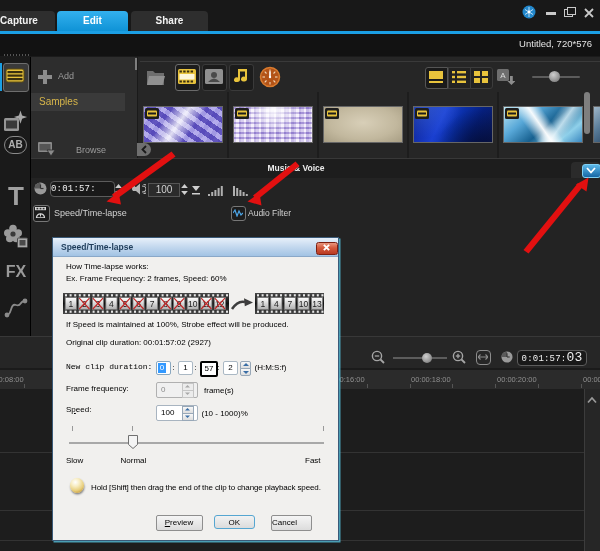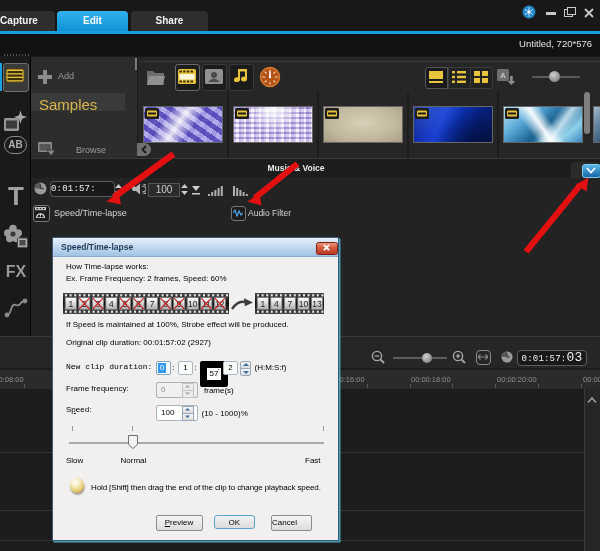--- a/index.html
+++ b/index.html
@@ -77,21 +77,21 @@
   <circle cx="3" cy="18" r="2.4" fill="#8a8a8a"></circle>
   <circle cx="21" cy="4" r="2.4" fill="#8a8a8a"></circle>
 </svg>
 
 <div class="abs" style="left:31px;top:57px;width:106px;height:101px;background:#2d2d2d;"></div>
 <svg class="abs" style="left:38px;top:70px;" width="14" height="14" viewBox="0 0 14 14">
   <path d="M5,0 h4 v5 h5 v4 h-5 v5 h-4 v-5 h-5 v-4 h5 z" fill="#8c8c8c"></path>
 </svg>
 <div class="abs" style="left:58px;top:71px;color:#9c9c9c;font-size:9px;">Add</div>
 <div class="abs" style="left:31px;top:93px;width:94px;height:18px;background:#3a3a3a;"></div>
-<div class="abs" style="left:39px;top:96px;color:#d8b64a;font-size:15px;">Samples</div>
+<div class="abs" style="left:39px;top:96px;color:#d8b64a;font-size:10px;">Samples</div>
 <svg class="abs" style="left:38px;top:142px;" width="19" height="15" viewBox="0 0 19 15">
   <rect x="0" y="0" width="14" height="10" rx="1" fill="#8a8a8a"></rect>
   <rect x="1.5" y="2" width="11" height="6.5" fill="#555"></rect>
   <path d="M9,8 h8 l-4,6 z" fill="#8a8a8a" stroke="#2d2d2d" stroke-width="0.8"></path>
 </svg>
 <div class="abs" style="left:60px;top:145px;color:#9c9c9c;font-size:9px;padding-left:16px;">Browse</div>
 <div class="abs" style="left:135px;top:58px;width:2px;height:12px;background:#7e7e7e;"></div>
 
 <div class="abs" style="left:137px;top:57px;width:463px;height:101px;background:#262626;"></div>
 <div class="abs" style="left:137px;top:57px;width:1px;height:101px;background:#1a1a1a;"></div>
@@ -540,21 +540,21 @@
   <div class="abs" style="left:13px;top:82px;white-space:nowrap;">If Speed is maintained at 100%, Strobe effect will be produced.</div>
   <div class="abs" style="left:13px;top:100px;white-space:nowrap;">Original clip duration: 00:01:57:02 (2927)</div>
 
   <div class="abs" style="left:13px;top:124px;white-space:nowrap;font-family:Liberation Mono, monospace;">New clip duration:</div>
   <div class="abs" style="left:103px;top:123px;width:13px;height:12px;background:#fff;border:1px solid #8aa8c0;border-radius:2px;">
       <div style="position:absolute;left:1px;top:1px;width:8px;bottom:1px;background:#3399ff;color:#fff;text-align:center;font-size:8px;line-height:10px;">0</div>
     </div>
   <div class="abs" style="left:119.5px;top:125px;">:</div>
   <div class="abs" style="left:125px;top:123px;width:13px;height:12px;background:#fff;border:1px solid #aab8c4;border-radius:2px;text-align:center;line-height:12px;">1</div>
   <div class="abs" style="left:141.5px;top:125px;">:</div>
-  <div class="abs" style="left:147px;top:123px;width:14px;height:12px;background:#fff;border:7px solid #000000;border-radius:2px;text-align:center;line-height:12px;">57</div>
+  <div class="abs" style="left:147px;top:123px;width:14px;height:12px;background:#fff;border:2px solid #000000;border-radius:2px;text-align:center;line-height:12px;">57</div>
   <div class="abs" style="left:164.5px;top:125px;">:</div>
   <div class="abs" style="left:170px;top:123px;width:13px;height:12px;background:#fff;border:1px solid #aab8c4;border-radius:2px;text-align:center;line-height:12px;">2</div>
   <div class="abs" style="left:187px;top:122.5px;width:9px;height:6px;background:linear-gradient(180deg,#f8f8f8,#ddd);border:1px solid #98a8b8;border-radius:2px 2px 0 0;"></div>
   <div class="abs" style="left:187px;top:129.5px;width:9px;height:6px;background:linear-gradient(180deg,#f8f8f8,#ddd);border:1px solid #98a8b8;border-radius:0 0 2px 2px;"></div>
   <svg class="abs" style="left:189.5px;top:124.5px;" width="6" height="11" viewBox="0 0 6 11">
     <path d="M3,0 L6,3 H0 z" fill="#3a6ea5"></path>
       <path d="M3,11 L6,8 H0 z" fill="#3a6ea5"></path>
   </svg>
   <div class="abs" style="left:201.5px;top:125px;">(H:M:S:f)</div>
 

